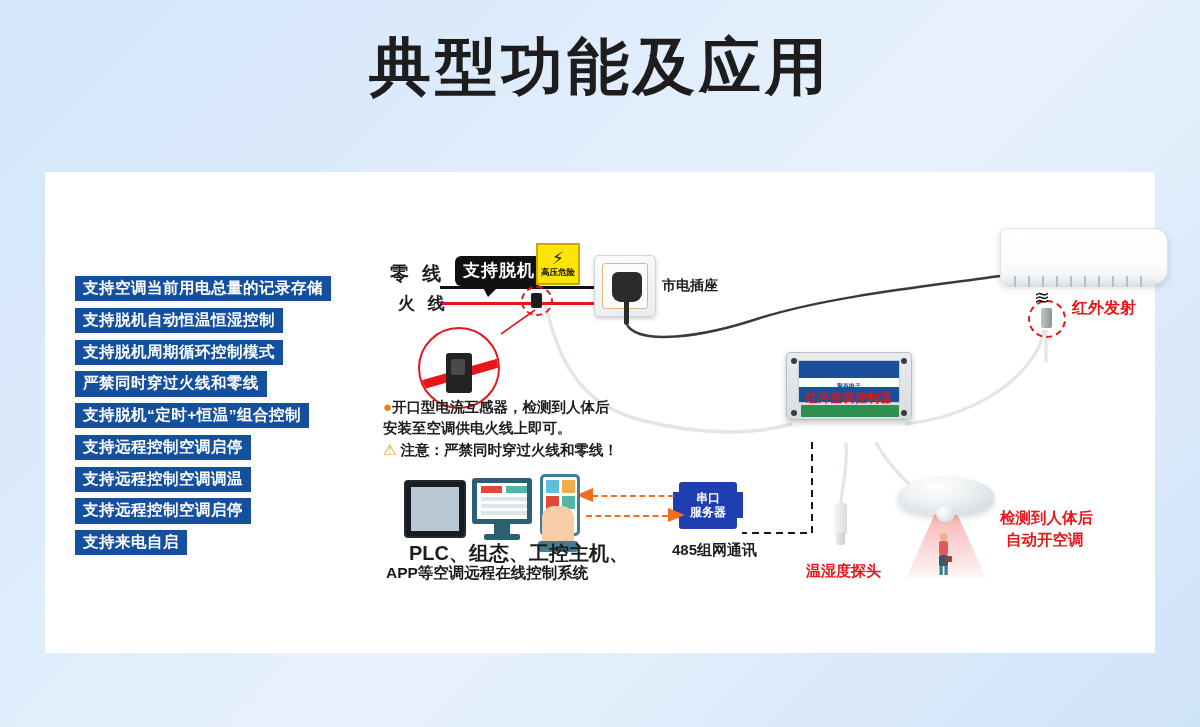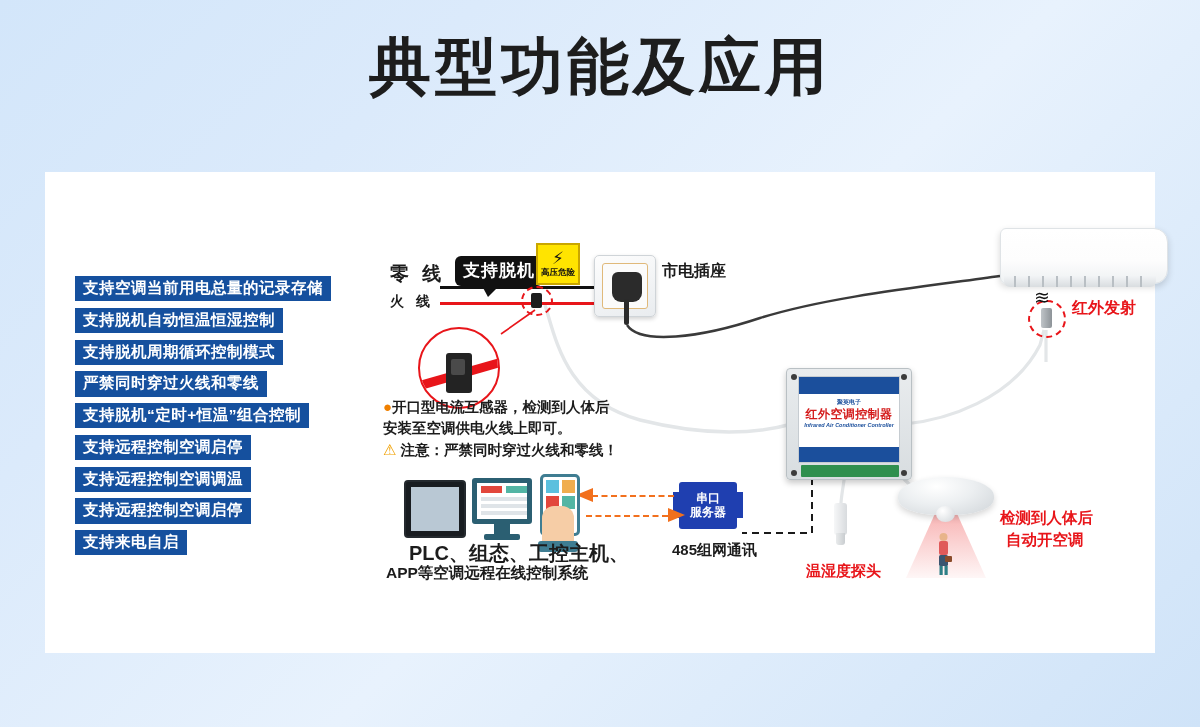--- a/index.html
+++ b/index.html
@@ -35,21 +35,21 @@
   
   .lbl { position:absolute; white-space:nowrap; line-height:1.25; }
   .lbl-blk { color:#1c1c1c; font-weight:bold; }
   .lbl-red { color:#e8151a; font-weight:bold; }
 
   
   .wire-n { position:absolute; height:3px; background:#111; }
   .wire-l { position:absolute; height:3px; background:#e8151a; }
 
   #lbl-neutral { left:390px; top:262px; font-size:19px; letter-spacing:4px; }
-  #lbl-live    { left:390px; top:293px; font-size:14px; letter-spacing:4px; }
+  #lbl-live    { left:398px; top:293px; font-size:17px; letter-spacing:4px; }
 
   
   #cd-tip {
     position:absolute; left:455px; top:256px;
     background:#111; color:#fff; font-size:17px; font-weight:bold;
     padding:3px 8px 4px; border-radius:6px; letter-spacing:1px;
   }
   #cd-tip:after{
     content:""; position:absolute; left:26px; bottom:-11px;
     border-left:7px solid transparent; border-right:13px solid transparent;
@@ -77,21 +77,21 @@
     border:1px solid #e0b97a; border-radius:3px; background:#fbfbfb;
   }
   #plug {
     position:absolute; left:612px; top:272px; width:30px; height:30px;
     background:#2b2b2b; border-radius:6px 6px 9px 9px;
   }
   #plug-cord {
     position:absolute; left:624px; top:299px; width:5px; height:26px;
     background:#2b2b2b; border-radius:3px;
   }
-  #lbl-socket { left:662px; top:261px; font-size:16px; }
+  #lbl-socket { left:662px; top:277px; font-size:14px; }
 
   
   #ct-small {
     position:absolute; left:531px; top:293px; width:11px; height:15px;
     background:#1d1d1d; border-radius:2px; z-index:4;
   }
   #ct-ring {
     position:absolute; left:521px; top:286px; width:32px; height:30px;
     border:2px dashed #e8151a; border-radius:50%; z-index:3;
   }
@@ -117,21 +117,21 @@
   }
 
   
   #notes { position:absolute; left:383px; top:396px; width:290px; }
   .note-line { font-size:14.5px; color:#1c1c1c; font-weight:bold; line-height:1.45; }
   .bullet-dot { color:#f08000; font-size:15px; }
   .warn-tri { color:#f0a000; font-size:15px; }
 
   
   #controller {
-    position:absolute; left:786px; top:368px; width:126px; height:112px;
+    position:absolute; left:786px; top:352px; width:126px; height:68px;
     background:linear-gradient(180deg,#e9ecee,#d8dde0);
     border:1px solid #b9c0c4; border-radius:4px;
     box-shadow:0 3px 6px rgba(0,0,0,.22);
   }
   #controller .face {
     position:absolute; left:11px; top:7px; right:11px; bottom:16px;
     background:#fff; border:1px solid #c6ccd1;
   }
   #controller .topbar {
     position:absolute; left:0; top:0; right:0; height:17px; background:#1b4f9c;

